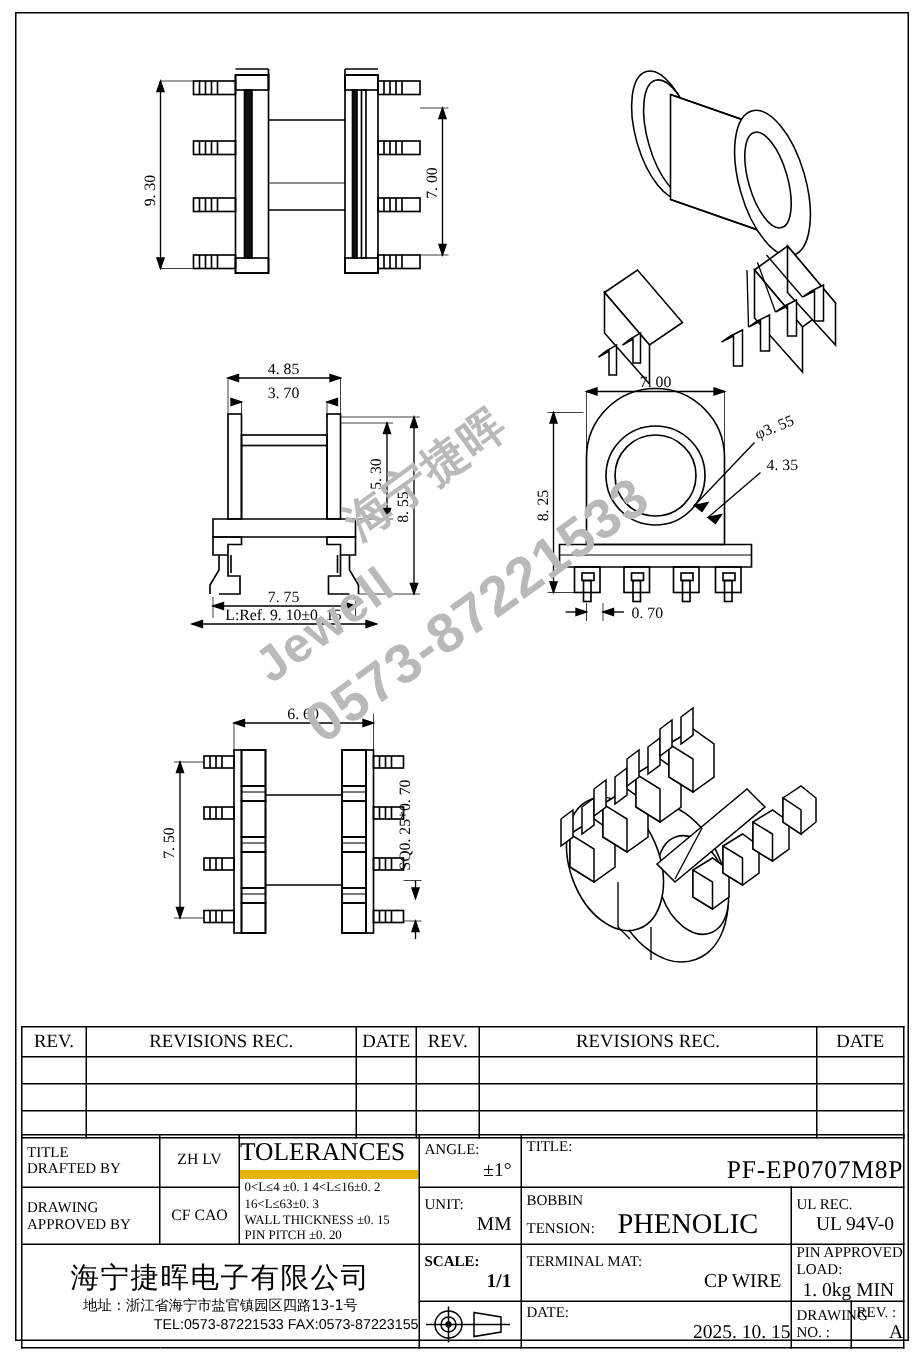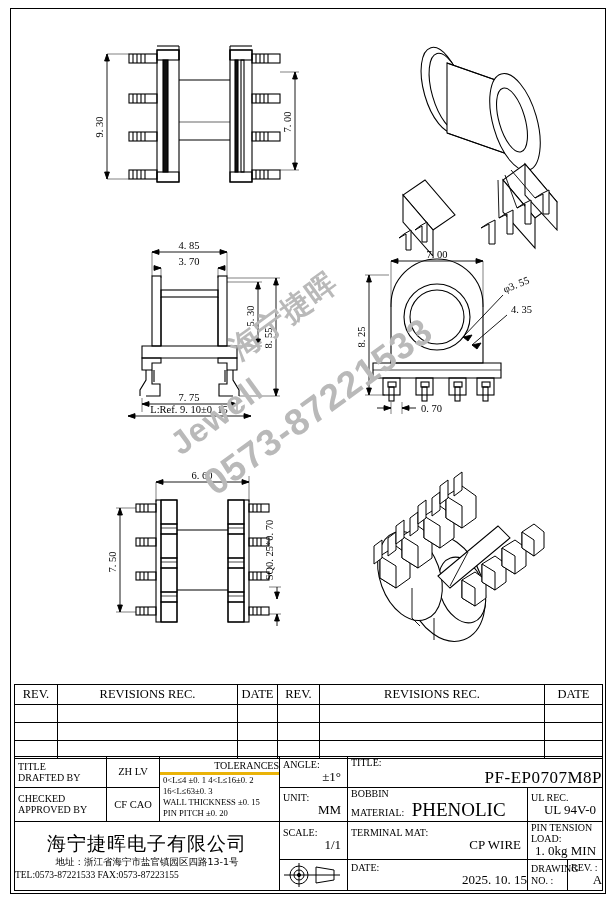--- a/index.html
+++ b/index.html
@@ -38,31 +38,31 @@
   
   #main-table{left:14px;top:756px;width:588px;}
   #main-table td{font-size:10.5px;line-height:1.12;}
 
   .lab{font-size:10px;display:block;text-align:left;padding-left:3px;}
   .val{display:block;text-align:right;padding-right:6px;font-size:13px;
        font-family:"Liberation Serif",serif;}
   .valc{display:block;text-align:right;font-size:13px;}
   .big{font-size:17px;letter-spacing:.5px;}
 
-  .tol-title{text-align:right;font-size:10px;display:block;
-       border-bottom:3px solid #eab308;line-height:1.35;}
+  .tol-title{text-align:left;font-size:17px;display:block;
+       border-bottom:6px solid #eab308;line-height:1.35;}
   .tol-body{display:block;text-align:left;padding-left:3px;font-size:8.6px;
        line-height:1.26;}
 
   .cn-name{font-family:"DejaVu Sans",sans-serif;font-size:19px;
        text-align:center;display:block;letter-spacing:1px;line-height:1.2;}
   .cn-addr{font-family:"DejaVu Sans",sans-serif;font-size:9.5px;
        text-align:center;display:block;line-height:1.45;}
-  .cn-tel{font-family:Liberation Serif, serif;font-size:9.5px;
-       text-align:left;display:block;line-height:1.4;}
+  .cn-tel{font-family:Liberation Sans, sans-serif;font-size:9.5px;
+       text-align:right;display:block;line-height:1.4;}
 
   .proj{display:flex;align-items:center;justify-content:center;height:100%;}
 
   .dimtxt{font-family:"Liberation Serif",serif;font-size:10.5px;}
 </style>
 </head>
 <body>
 
 <div id="sheet">
   <div class="border-outer"></div>
@@ -595,55 +595,55 @@
         <span class="val">±1°</span>
       </td>
       <td colspan="4">
         <span class="lab">TITLE:</span>
         <span class="valc big">PF-EP0707M8P</span>
       </td>
     </tr>
 
     <tr>
       <td style="height:28px;">
-        <span class="lab">CHECKED</span>
+        <span class="lab">DRAWING</span>
         <span class="lab">APPROVED BY</span>
       </td>
       <td class="c">CF CAO</td>
       <td>
         <span class="lab">UNIT:</span>
         <span class="val">MM</span>
       </td>
       <td colspan="2">
         <span class="lab">BOBBIN</span>
-        <span class="lab" style="display:inline-block;width:58px;">MATERIAL:</span>
+        <span class="lab" style="display:inline-block;width:58px;">TENSION:</span>
         <span style="font-size:19px;">PHENOLIC</span>
       </td>
       <td colspan="2">
         <span class="lab">UL REC.</span>
         <span class="val">UL 94V-0</span>
       </td>
     </tr>
 
     <tr>
       <td colspan="3" rowspan="2" style="height:56px;padding:3px 0 0 0;">
         <span class="cn-name">海宁捷晖电子有限公司</span>
         <span class="cn-addr">地址：浙江省海宁市盐官镇园区四路13-1号</span>
         <span class="cn-tel">TEL:0573-87221533 FAX:0573-87223155</span>
       </td>
-      <td style="height:28px;">
+      <td style="height:28px;font-weight:bold;">
         <span class="lab">SCALE:</span>
         <span class="val">1/1</span>
       </td>
       <td colspan="2">
         <span class="lab">TERMINAL MAT:</span>
         <span class="val">CP WIRE</span>
       </td>
       <td colspan="2">
-        <span class="lab">PIN TENSION LOAD:</span>
+        <span class="lab">PIN APPROVED LOAD:</span>
         <span class="val">1. 0kg MIN</span>
       </td>
     </tr>
 
     <tr>
       <td style="height:30px;">
         <div class="proj">
           <svg width="64" height="26" viewBox="0 0 64 26">
             <g fill="none" stroke="#000" stroke-width="1">
               <circle cx="17" cy="13" r="9"></circle>

